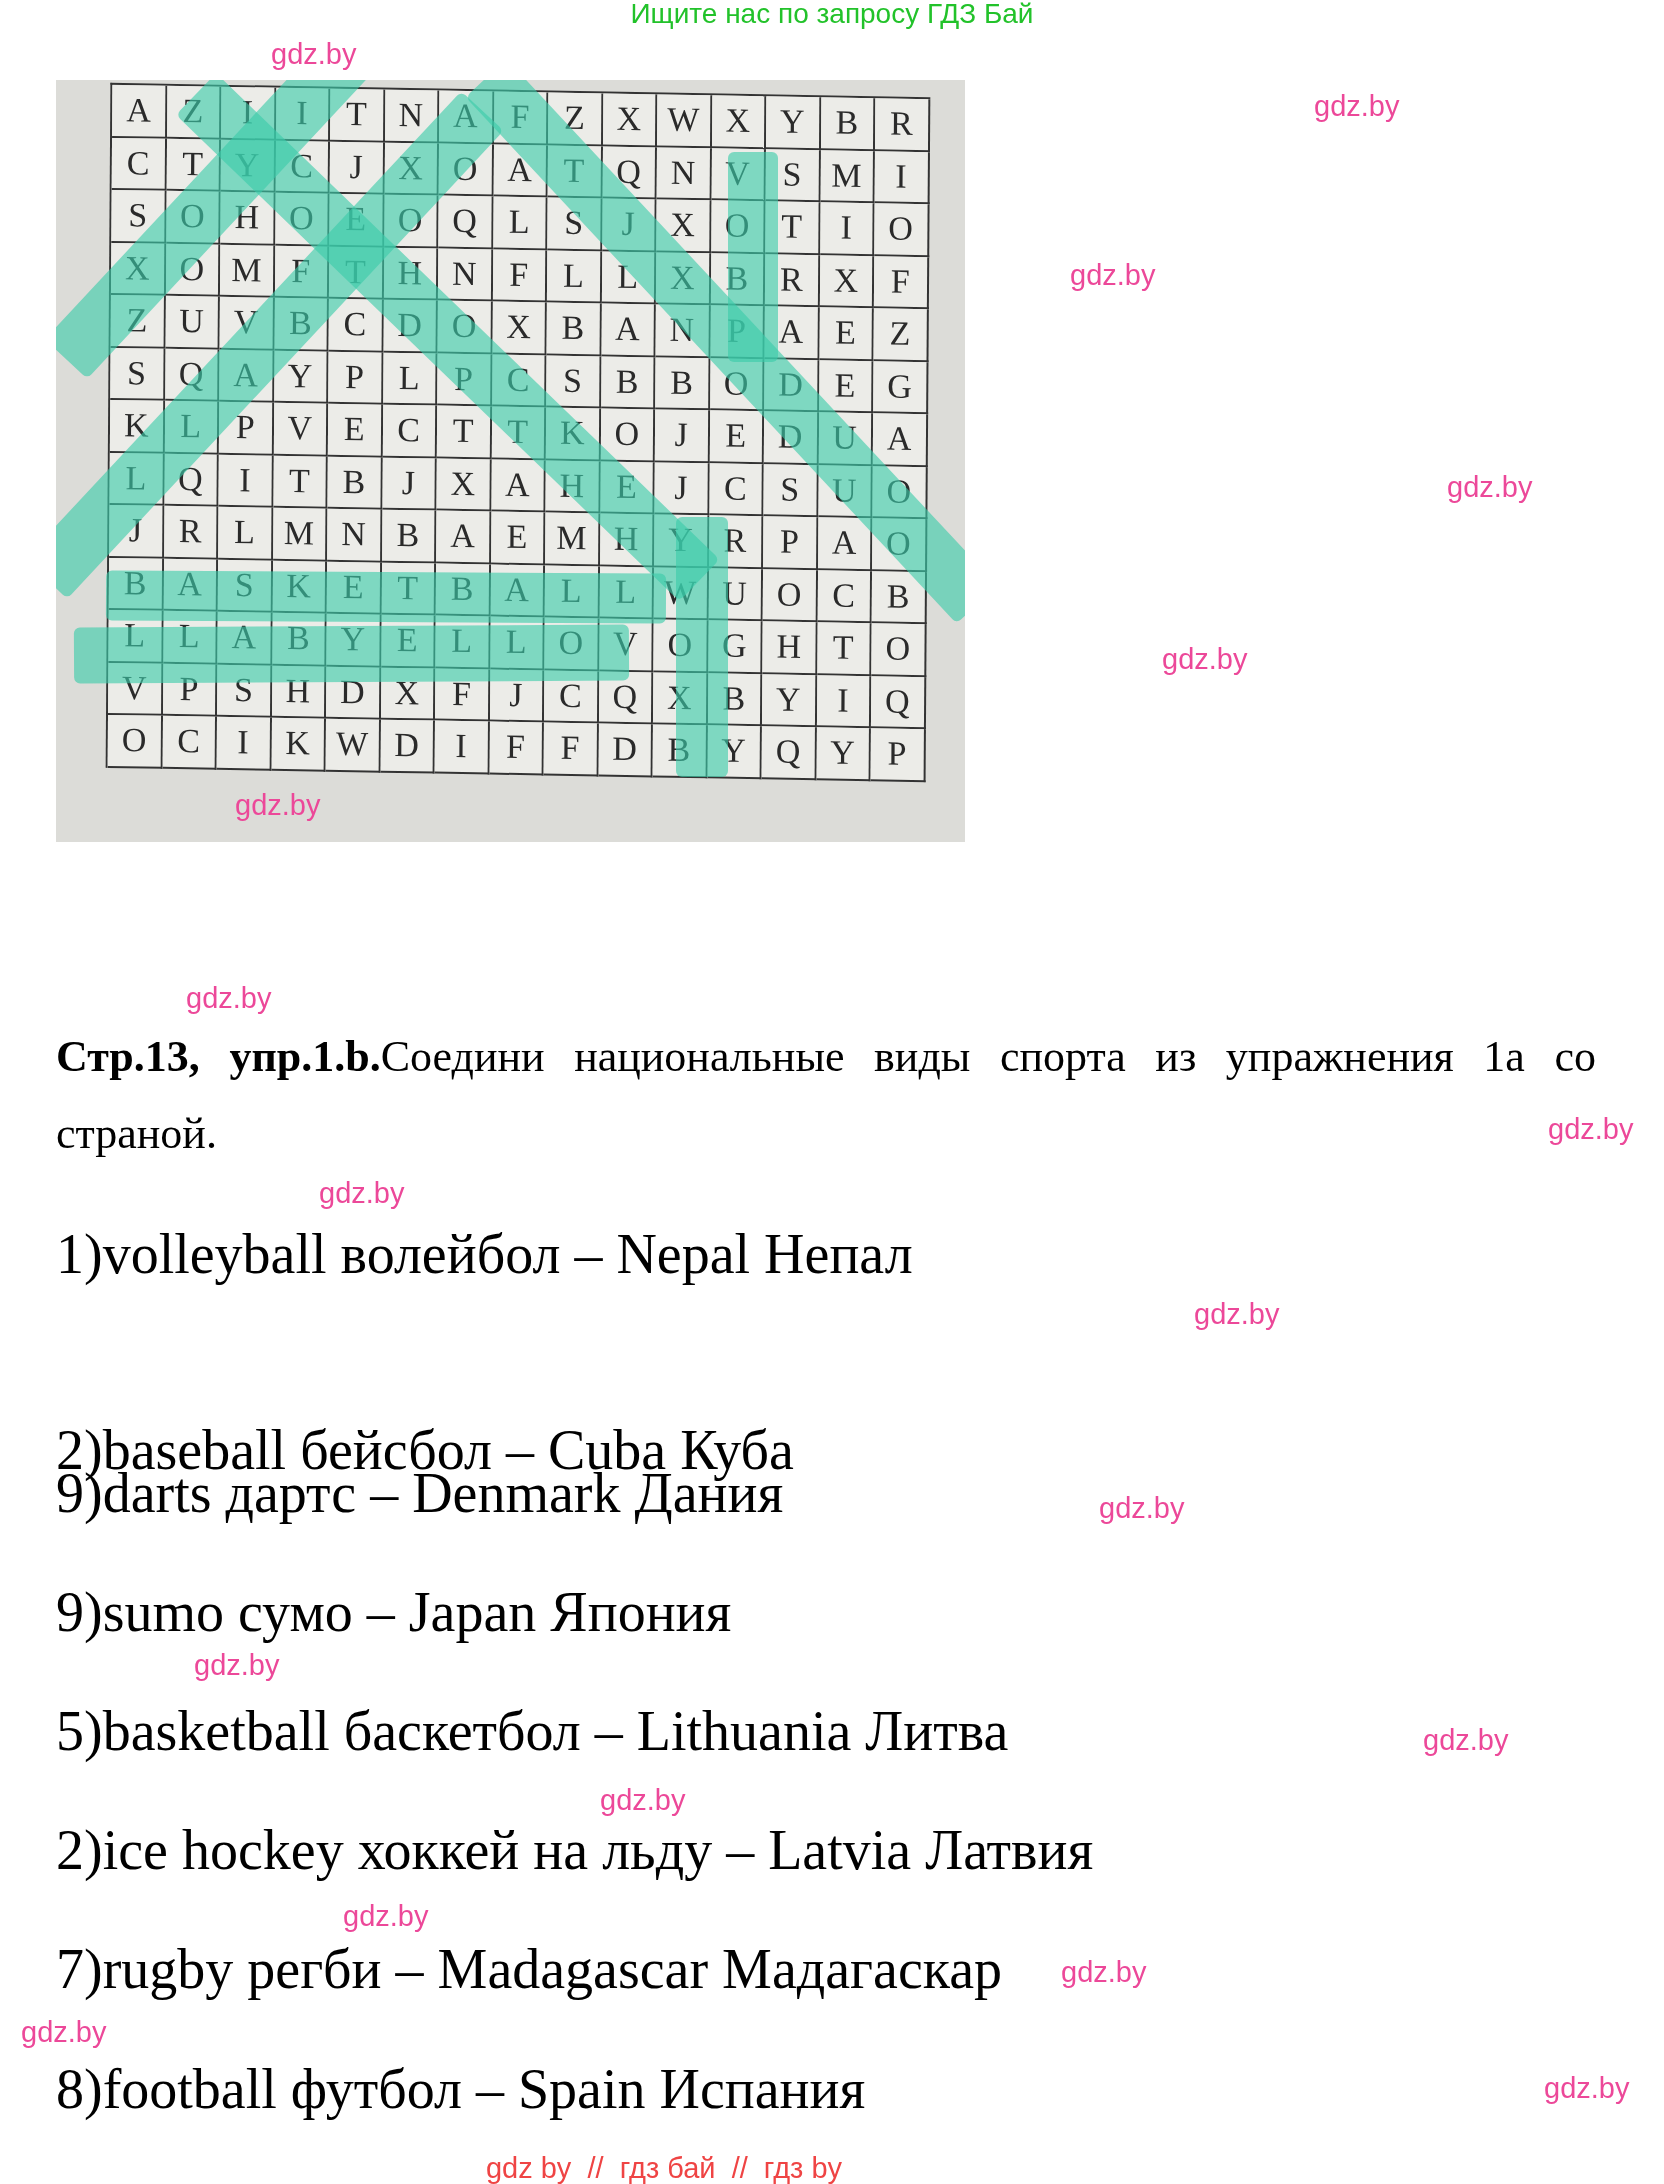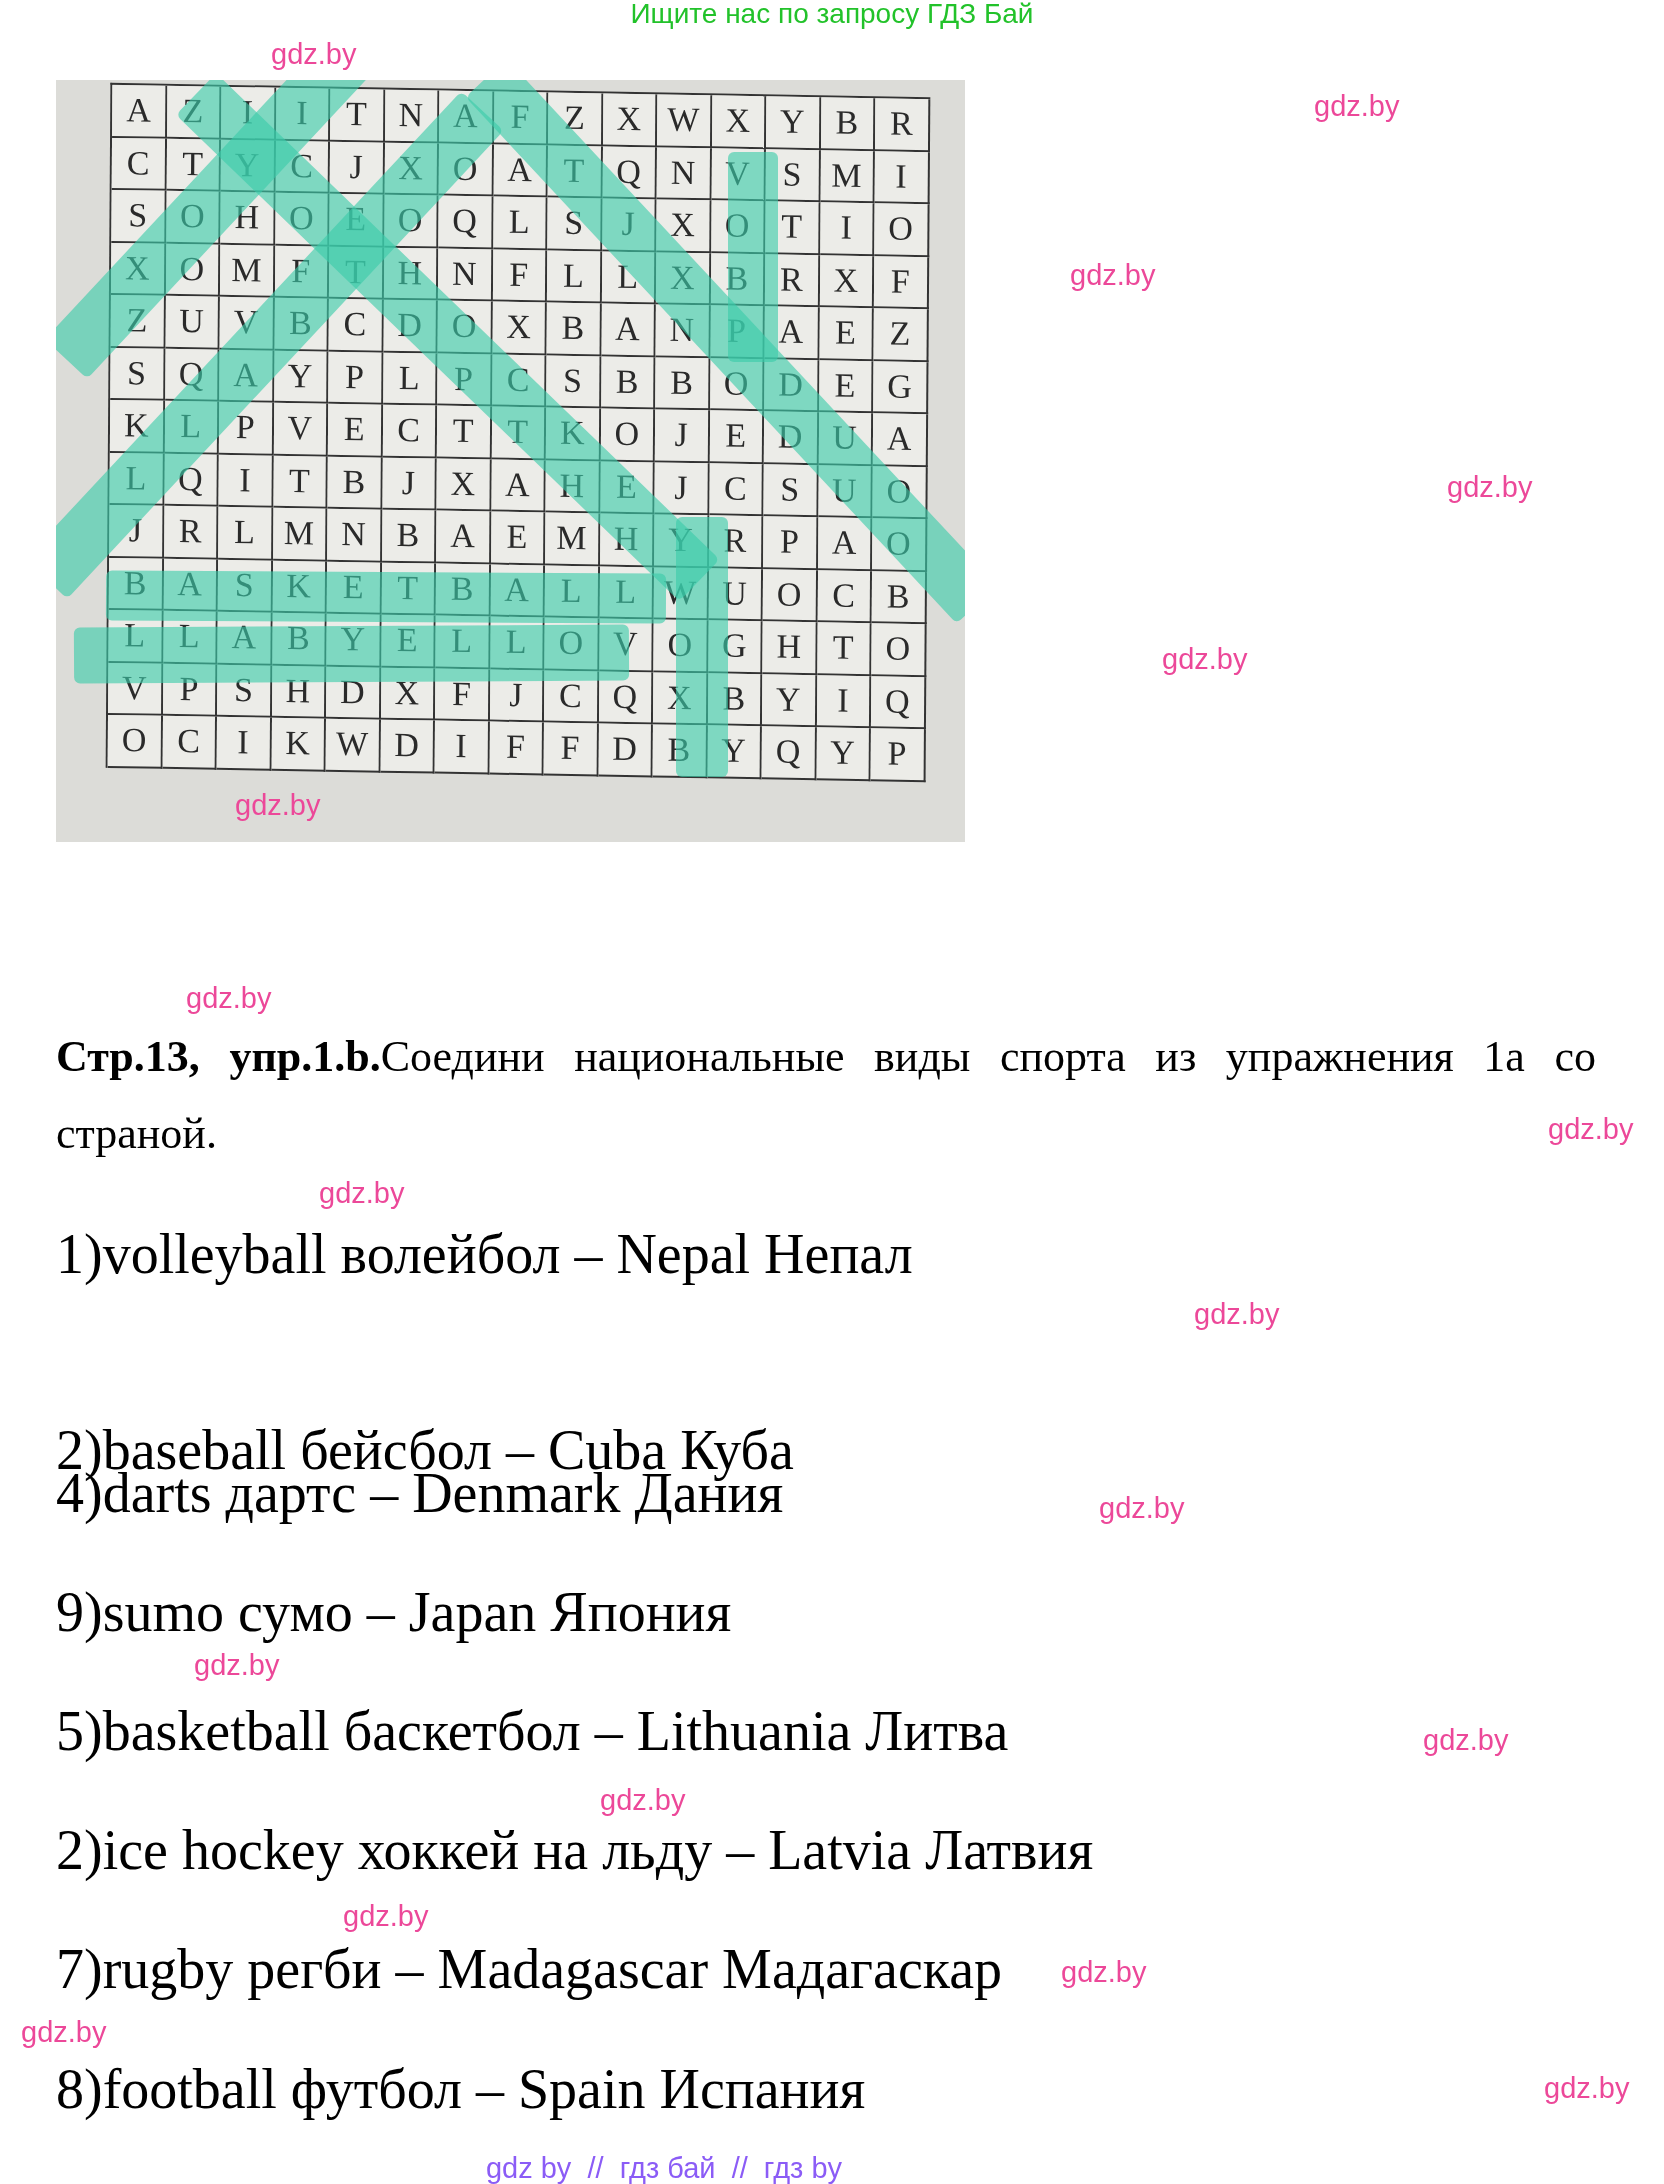--- a/index.html
+++ b/index.html
@@ -18,21 +18,21 @@
   .cell { border-right:2px solid #333; border-bottom:2px solid #333;
           display:flex; align-items:center; justify-content:center;
           font-family:"Liberation Serif", serif; font-size:34px; color:#2a2a2a;
           background:#ecece8; }
   .hl { position:absolute; background:rgba(58,204,170,0.62); border-radius:6px; }
   .heading { left:56px; width:1540px; font-size:44px; line-height:77px; top:1018px;
              text-align:justify; text-align-last:left; }
   .heading b { font-weight:bold; }
   .item { left:56px; font-size:56px; line-height:1; white-space:nowrap; }
   .footer { left:0; width:1328px; text-align:center; top:2152px;
-            font-family:"Liberation Sans", sans-serif; font-size:29px; color:#8b5cf6; }
+            font-family:"Liberation Sans", sans-serif; font-size:29px; color:#ef4444; }
 </style>
 </head>
 <body>
 
 <div class="abs promo">Ищите нас по запросу ГДЗ Бай</div>
 
 <div class="abs wm" style="left:271px;top:40px">gdz.by</div>
 <div class="abs wm" style="left:1314px;top:92px">gdz.by</div>
 <div class="abs wm" style="left:1070px;top:261px">gdz.by</div>
 <div class="abs wm" style="left:1447px;top:473px">gdz.by</div>
@@ -250,21 +250,21 @@
 
 <div class="abs wm" style="left:186px;top:984px">gdz.by</div>
 
 <div class="abs heading"><b>Стр.13, упр.1.b.</b><span>Соедини национальные виды спорта из упражнения 1а со страной.</span></div>
 <div class="abs wm" style="left:1548px;top:1115px">gdz.by</div>
 <div class="abs wm" style="left:319px;top:1179px">gdz.by</div>
 
 <div class="abs item" style="top:1226px">1)volleyball волейбол – Nepal Непал</div>
 <div class="abs wm" style="left:1194px;top:1300px">gdz.by</div>
 <div class="abs item" style="top:1422px">2)baseball бейсбол – Cuba Куба</div>
-<div class="abs item" style="top:1465px">4)darts дартс – Denmark Дания</div>
+<div class="abs item" style="top:1465px">9)darts дартс – Denmark Дания</div>
 <div class="abs wm" style="left:1099px;top:1494px">gdz.by</div>
 <div class="abs item" style="top:1584px">9)sumo сумо – Japan Япония</div>
 <div class="abs wm" style="left:194px;top:1651px">gdz.by</div>
 <div class="abs item" style="top:1703px">5)basketball баскетбол – Lithuania Литва</div>
 <div class="abs wm" style="left:1423px;top:1726px">gdz.by</div>
 <div class="abs wm" style="left:600px;top:1786px">gdz.by</div>
 <div class="abs item" style="top:1822px">2)ice hockey хоккей на льду – Latvia Латвия</div>
 <div class="abs wm" style="left:343px;top:1902px">gdz.by</div>
 <div class="abs item" style="top:1941px">7)rugby регби – Madagascar Мадагаскар</div>
 <div class="abs wm" style="left:1061px;top:1958px">gdz.by</div>

